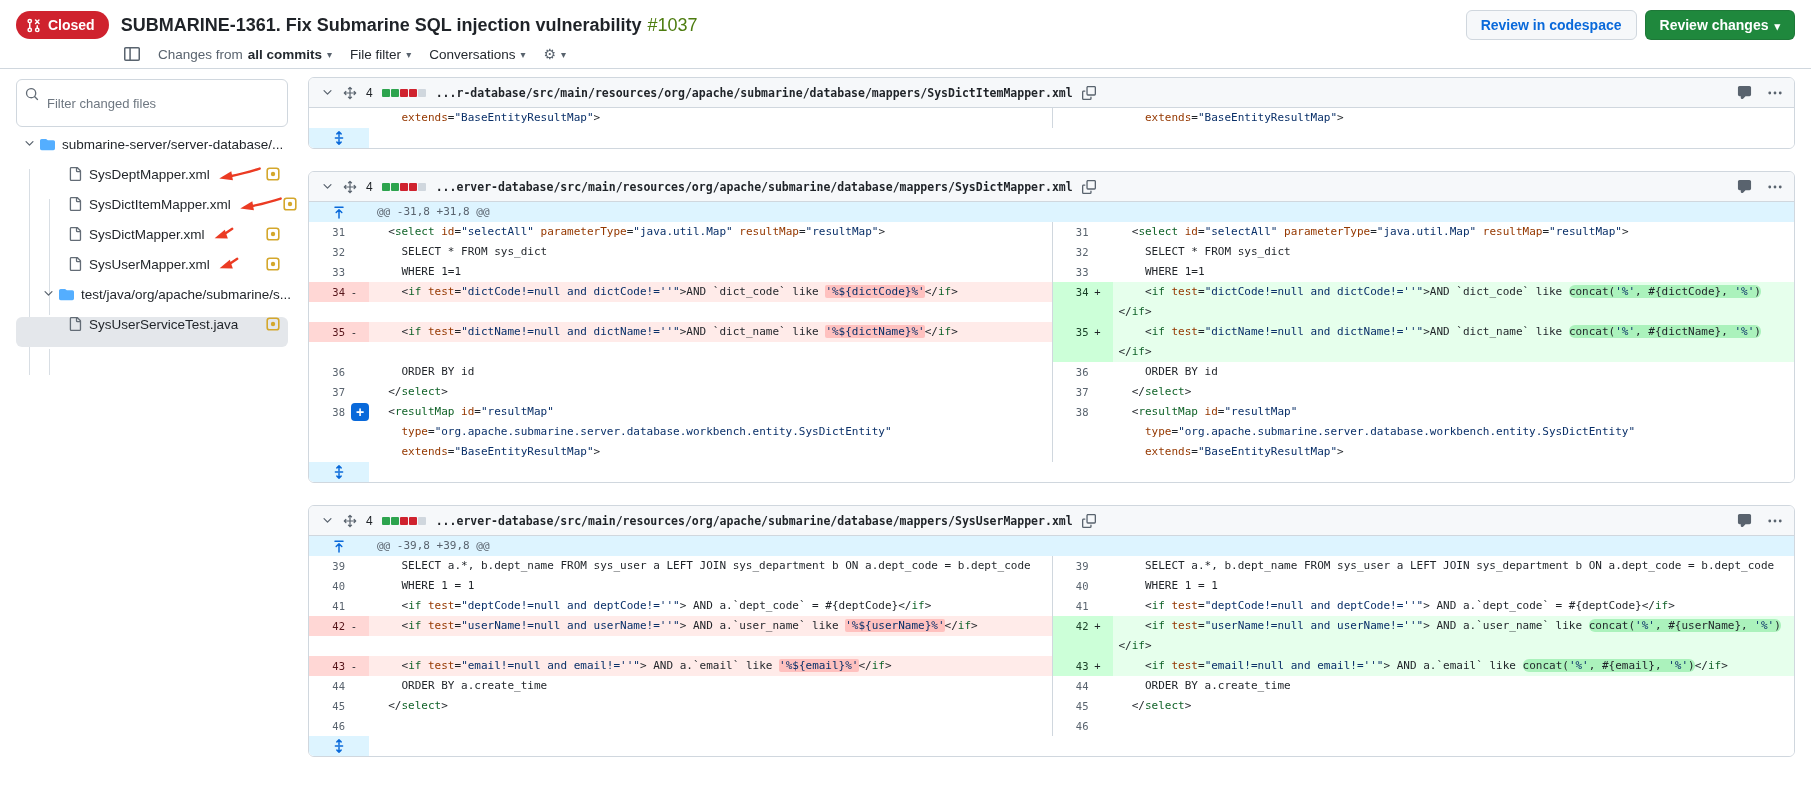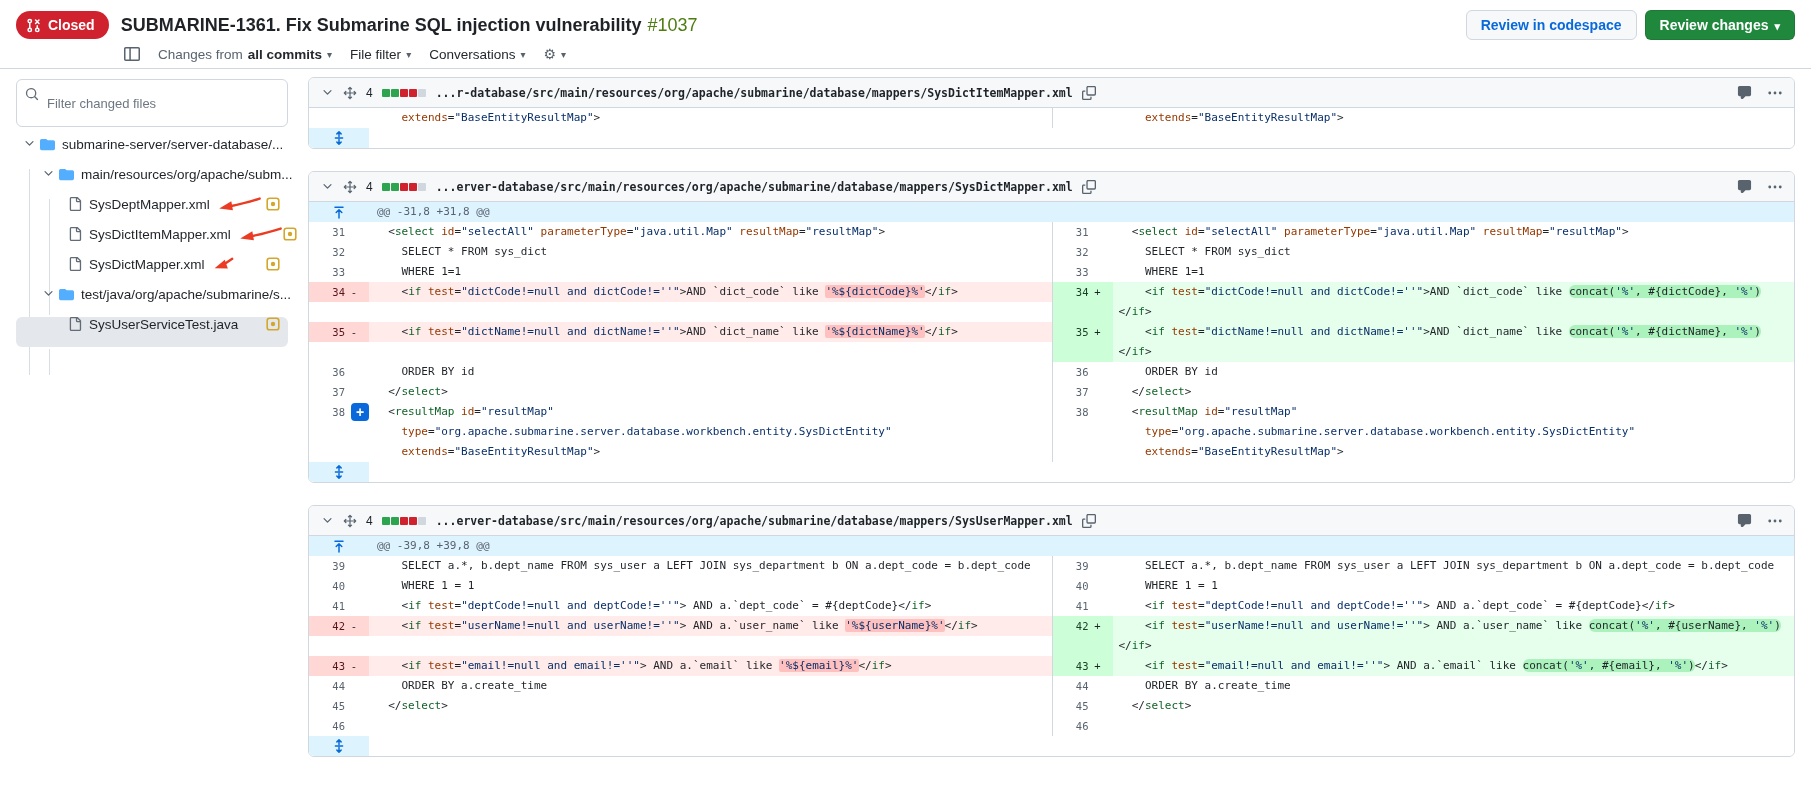--- a/index.html
+++ b/index.html
@@ -156,33 +156,20 @@
               <path d="M12.78 5.22a.749.749 0 0 1 0 1.06l-4.25 4.25a.749.749 0 0 1-1.06 0L3.22 6.28a.749.749 0 1 1 1.06-1.06L8 8.939l3.72-3.719a.749.749 0 0 1 1.06 0Z"></path>
             </svg>
           </span>
           <span class="ticon">
             <svg width="15" height="15" viewBox="0 0 16 16" fill="#54aeff">
               <path d="M1.75 2h4.19c.34 0 .67.12.93.34l1.06.92c.09.08.2.12.32.12h6A1.75 1.75 0 0 1 16 5.13v7.12A1.75 1.75 0 0 1 14.25 14H1.75A1.75 1.75 0 0 1 0 12.25v-8.5A1.75 1.75 0 0 1 1.75 2Z"></path>
             </svg>
           </span>
           <span class="tlabel">submarine-server/server-database/...</span>
         </div>
-        <div class="trow" style="padding-left:26px">
-          <span class="tchev">
-            <svg width="13" height="13" viewBox="0 0 16 16" fill="#59636e">
-              <path d="M12.78 5.22a.749.749 0 0 1 0 1.06l-4.25 4.25a.749.749 0 0 1-1.06 0L3.22 6.28a.749.749 0 1 1 1.06-1.06L8 8.939l3.72-3.719a.749.749 0 0 1 1.06 0Z"></path>
-            </svg>
-          </span>
-          <span class="ticon">
-            <svg width="15" height="15" viewBox="0 0 16 16" fill="#54aeff">
-              <path d="M1.75 2h4.19c.34 0 .67.12.93.34l1.06.92c.09.08.2.12.32.12h6A1.75 1.75 0 0 1 16 5.13v7.12A1.75 1.75 0 0 1 14.25 14H1.75A1.75 1.75 0 0 1 0 12.25v-8.5A1.75 1.75 0 0 1 1.75 2Z"></path>
-            </svg>
-          </span>
-          <span class="tlabel">main/resources/org/apache/subm...</span>
-        </div>
         <div class="trow" style="padding-left:52px">
           <span class="ticon">
             <svg width="14" height="14" viewBox="0 0 16 16" fill="#636c76">
               <path d="M2 1.75C2 .784 2.784 0 3.75 0h6.586c.464 0 .909.184 1.237.513l2.914 2.914c.329.328.513.773.513 1.237v9.586A1.75 1.75 0 0 1 13.25 16h-9.5A1.75 1.75 0 0 1 2 14.25Zm1.75-.25a.25.25 0 0 0-.25.25v12.5c0 .138.112.25.25.25h9.5a.25.25 0 0 0 .25-.25V6h-2.75A1.75 1.75 0 0 1 9 4.25V1.5Zm6.75.062V4.25c0 .138.112.25.25.25h2.688l-.011-.013-2.914-2.914Z"></path>
             </svg>
           </span>
           <span class="tlabel">SysDeptMapper.xml</span>
           <span class="ann">
             <svg width="46" height="14" viewBox="0 0 46 14" style="transform:rotate(-4deg)">
               <path d="M44 3 C32 6 22 7.5 13 8.8" stroke="#eb3b23" stroke-width="2.4" fill="none" stroke-linecap="round"></path>
@@ -216,20 +203,40 @@
             </svg>
           </span>
         </div>
         <div class="trow" style="padding-left:52px">
           <span class="ticon">
             <svg width="14" height="14" viewBox="0 0 16 16" fill="#636c76">
               <path d="M2 1.75C2 .784 2.784 0 3.75 0h6.586c.464 0 .909.184 1.237.513l2.914 2.914c.329.328.513.773.513 1.237v9.586A1.75 1.75 0 0 1 13.25 16h-9.5A1.75 1.75 0 0 1 2 14.25Zm1.75-.25a.25.25 0 0 0-.25.25v12.5c0 .138.112.25.25.25h9.5a.25.25 0 0 0 .25-.25V6h-2.75A1.75 1.75 0 0 1 9 4.25V1.5Zm6.75.062V4.25c0 .138.112.25.25.25h2.688l-.011-.013-2.914-2.914Z"></path>
             </svg>
           </span>
           <span class="tlabel">SysDictMapper.xml</span>
+          <span class="ann">
+            <svg width="24" height="14" viewBox="0 0 24 14" style="transform:rotate(-10deg)">
+              <path d="M22 3.5 L13 7.5" stroke="#eb3b23" stroke-width="2.4" fill="none" stroke-linecap="round"></path>
+              <path d="M14.5 3.2 L3 9.8 L16 12.2 Z" fill="#eb3b23"></path>
+            </svg>
+          </span>
+          <span class="tstatus">
+            <svg width="14" height="14" viewBox="0 0 14 14" fill="none">
+              <rect x="1.2" y="1.2" width="11.6" height="11.6" rx="2.4" stroke="#d4a72c" stroke-width="1.6"></rect>
+              <circle cx="7" cy="7" r="2.2" fill="#d4a72c"></circle>
+            </svg>
+          </span>
+        </div>
+        <div class="trow" style="padding-left:52px">
+          <span class="ticon">
+            <svg width="14" height="14" viewBox="0 0 16 16" fill="#636c76">
+              <path d="M2 1.75C2 .784 2.784 0 3.75 0h6.586c.464 0 .909.184 1.237.513l2.914 2.914c.329.328.513.773.513 1.237v9.586A1.75 1.75 0 0 1 13.25 16h-9.5A1.75 1.75 0 0 1 2 14.25Zm1.75-.25a.25.25 0 0 0-.25.25v12.5c0 .138.112.25.25.25h9.5a.25.25 0 0 0 .25-.25V6h-2.75A1.75 1.75 0 0 1 9 4.25V1.5Zm6.75.062V4.25c0 .138.112.25.25.25h2.688l-.011-.013-2.914-2.914Z"></path>
+            </svg>
+          </span>
+          <span class="tlabel">SysUserMapper.xml</span>
           <span class="ann">
             <svg width="24" height="14" viewBox="0 0 24 14" style="transform:rotate(-10deg)">
               <path d="M22 3.5 L13 7.5" stroke="#eb3b23" stroke-width="2.4" fill="none" stroke-linecap="round"></path>
               <path d="M14.5 3.2 L3 9.8 L16 12.2 Z" fill="#eb3b23"></path>
             </svg>
           </span>
           <span class="tstatus">
             <svg width="14" height="14" viewBox="0 0 14 14" fill="none">
               <rect x="1.2" y="1.2" width="11.6" height="11.6" rx="2.4" stroke="#d4a72c" stroke-width="1.6"></rect>
               <circle cx="7" cy="7" r="2.2" fill="#d4a72c"></circle>

